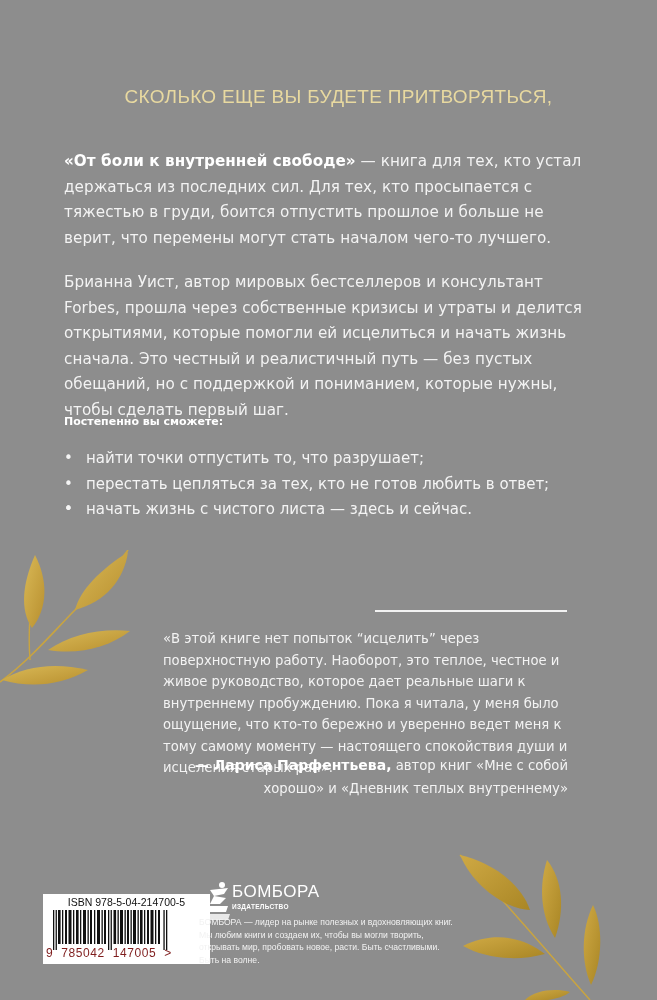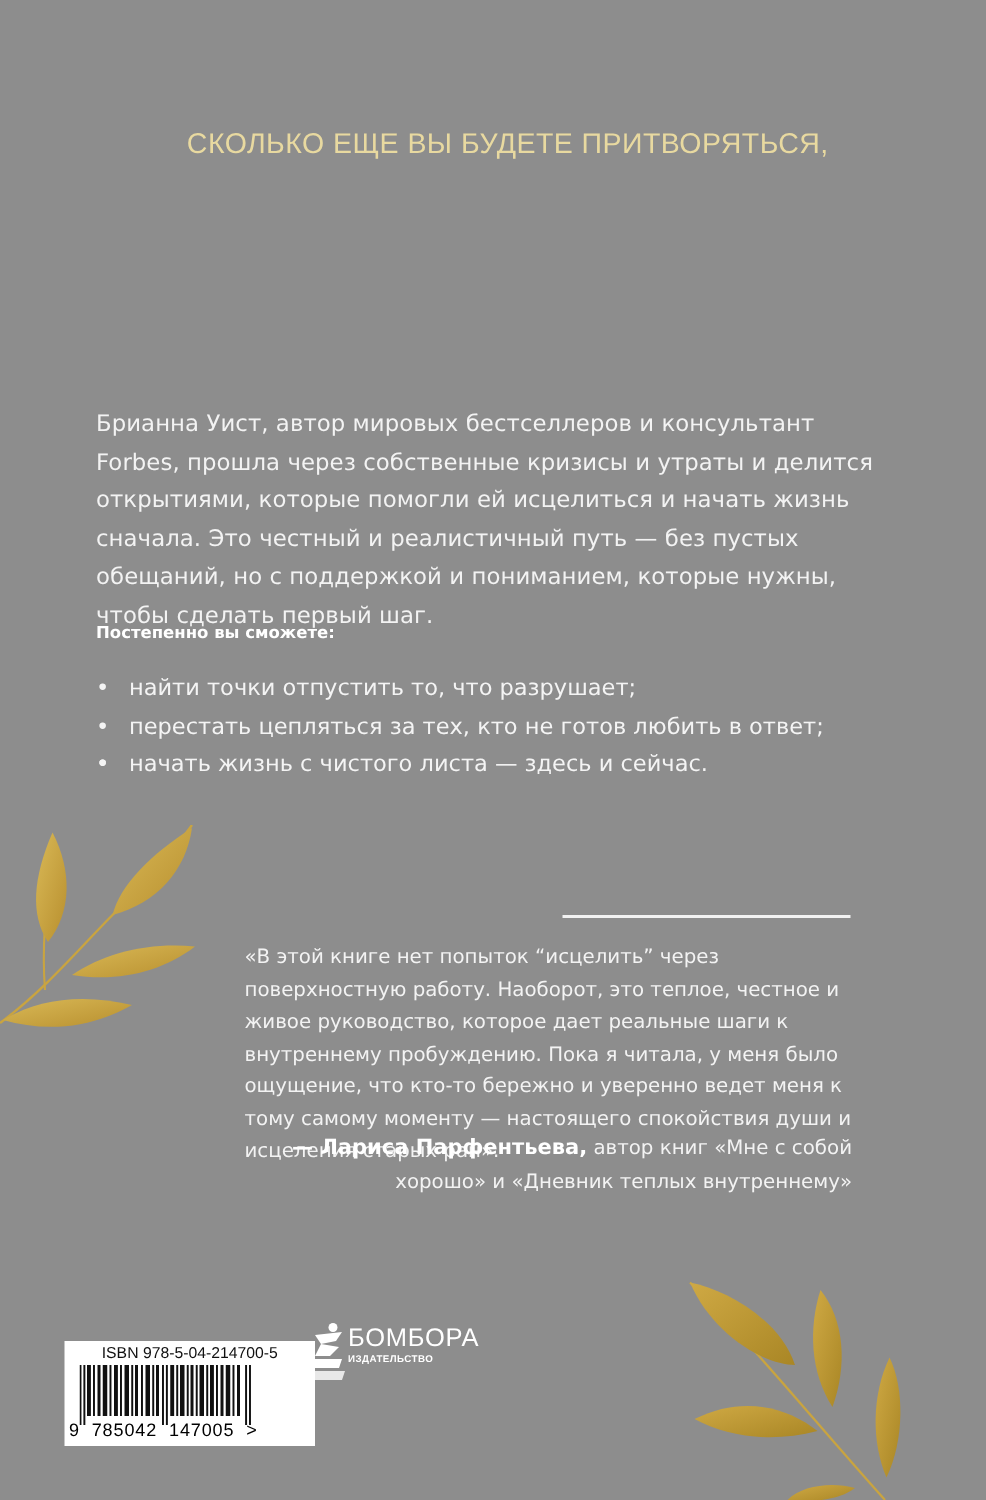--- a/index.html
+++ b/index.html
@@ -55,21 +55,21 @@
     position: absolute; left: 43px; top: 894px; width: 167px; height: 70px;
     background: #ffffff; color: #111;
   }
   .isbn-text {
     position: absolute; top: 2px; left: 0; width: 100%; text-align: center;
     font-family: "Liberation Sans", sans-serif; font-size: 10.5px; color: #111;
   }
   .bars { position: absolute; left: 10px; top: 16px; width: 115px; height: 40px; }
   .ean-digits {
     position: absolute; left: 3px; top: 52px; width: 134px;
-    font-family: "Liberation Sans", sans-serif; font-size: 12px; color: #000000;
+    font-family: "Liberation Sans", sans-serif; font-size: 12px; color: #7f1d1d;
     white-space: pre; letter-spacing: 0.6px;
   }
   .publisher-logo { position: absolute; left: 200px; top: 880px; width: 120px; height: 44px; }
   .logo-name {
     position: absolute; left: 232px; top: 882px;
     font-family: "Liberation Sans", sans-serif; font-weight: normal;
     font-size: 17px; color: #ffffff; letter-spacing: 0.5px;
   }
   .logo-sub {
     position: absolute; left: 232px; top: 903px;
@@ -120,20 +120,23 @@
     <path d="M92 10 C108 30 110 60 100 88 C85 65 84 35 92 10 Z" fill="url(#gl2)"></path>
     <path d="M8 96 C40 80 70 88 90 104 C60 112 30 108 8 96 Z" fill="url(#gl2)"></path>
     <path d="M138 55 C148 75 148 110 136 135 C126 112 126 80 138 55 Z" fill="url(#gl2)"></path>
     <path d="M70 150 C80 140 100 138 115 142 C105 150 85 152 70 150 Z" fill="url(#gl2)"></path>
   </svg>
 
   <div class="title">
     <div>СКОЛЬКО ЕЩЕ ВЫ БУДЕТЕ ПРИТВОРЯТЬСЯ,</div>
   </div>
 
+  <div class="para p1">
+    <b>«От боли к внутренней свободе»</b><span> — книга для тех, кто устал держаться из последних сил. Для тех, кто просыпается с тяжестью в груди, боится отпустить прошлое и больше не верит, что перемены могут стать началом чего-то лучшего.</span>
+  </div>
 
   <div class="para p2">Брианна Уист, автор мировых бестселлеров и консультант Forbes, прошла через собственные кризисы и утраты и делится открытиями, которые помогли ей исцелиться и начать жизнь сначала. Это честный и реалистичный путь — без пустых обещаний, но с поддержкой и пониманием, которые нужны, чтобы сделать первый шаг.</div>
 
   <div class="list-head">Постепенно вы сможете:</div>
   <ul class="list">
     <li><span class="dot">•</span><span>найти точки отпустить то, что разрушает;</span></li>
     <li><span class="dot">•</span><span>перестать цепляться за тех, кто не готов любить в ответ;</span></li>
     <li><span class="dot">•</span></li>
     <li><span class="dot">•</span><span>начать жизнь с чистого листа — здесь и сейчас.</span></li>
   </ul>
@@ -192,13 +195,14 @@
     <g fill="#ffffff">
       <circle cx="22" cy="5" r="3"></circle>
       <path d="M10 10 L28 8 L24 14 L14 16 Z"></path>
       <path d="M14 16 L26 18 L20 24 L10 24 Z"></path>
       <path d="M8 26 L28 26 L26 32 L10 32 Z"></path>
       <path d="M6 34 L30 34 L28 40 L8 40 Z" opacity="0.8"></path>
     </g>
   </svg>
   <div class="logo-name">БОМБОРА</div>
   <div class="logo-sub">ИЗДАТЕЛЬСТВО</div>
+  <div class="pub-desc">БОМБОРА — лидер на рынке полезных и вдохновляющих книг. Мы любим книги и создаем их, чтобы вы могли творить, открывать мир, пробовать новое, расти. Быть счастливыми. Быть на волне.</div>
 </div>
 
 </body></html>

